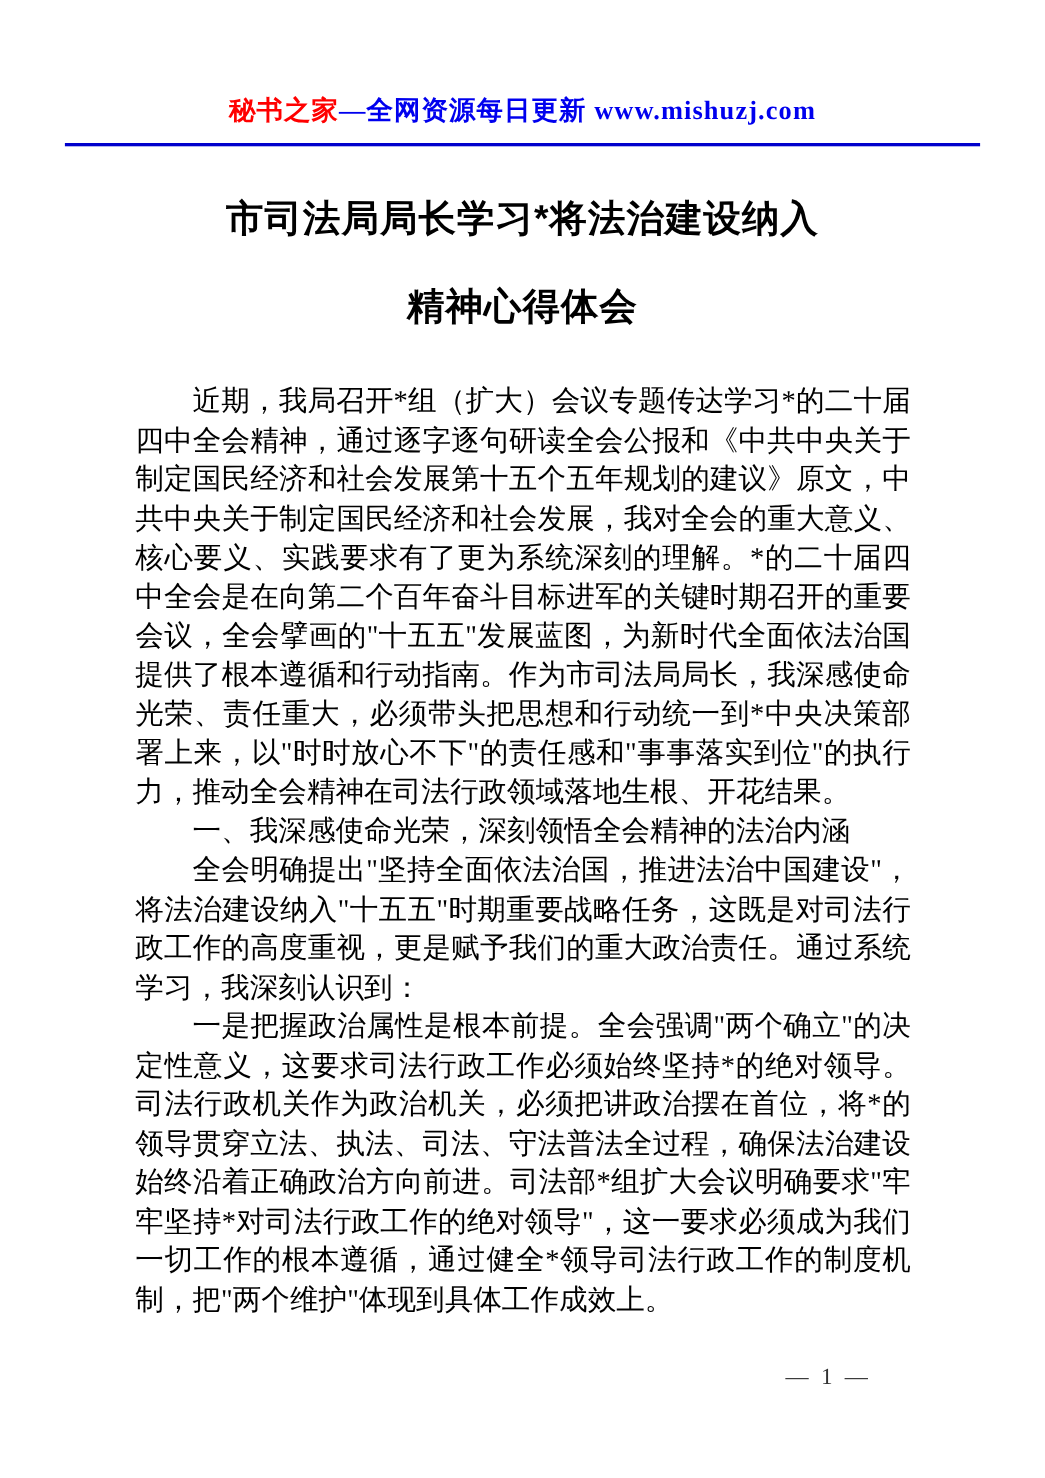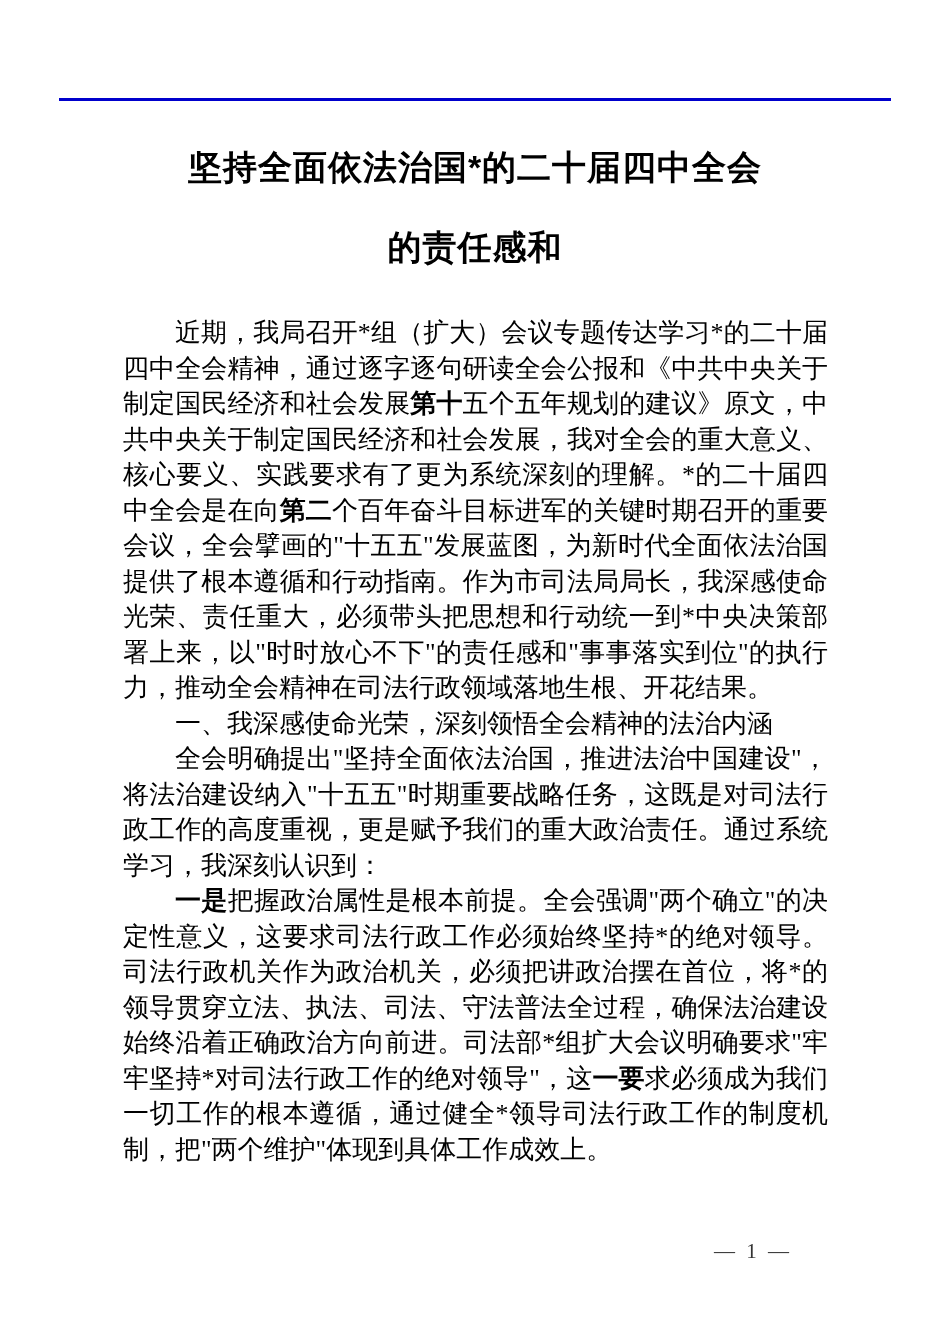--- a/index.html
+++ b/index.html
@@ -51,44 +51,45 @@
     font-size: 26px;
     line-height: 35.5px;
     text-align: justify;
     text-justify: inter-ideograph;
     color: #000000;
   }
   .content p {
     margin: 0;
     text-indent: 2em;
   }
-  .bold { font-weight: bold; margin-top: 48px; }
+  .bold { font-weight: normal; margin-top: 48px; }
 
   
   .footer {
     position: absolute;
     right: 158px;
     bottom: 80px;
     font-size: 21px;
     letter-spacing: 3px;
     color: #333333;
     white-space: pre;
   }
 </style>
 </head>
 <body>
 
 <div class="page">
 
+  <div class="header"><span class="brand">秘书之家</span><span class="tagline">—全网资源每日更新 </span><span class="url">www.mishuzj.com</span></div>
 
   <div class="rule"></div>
 
   <h1 class="title">
-      <span class="title-line">坚持全面依法治国*的二十届四中全会</span>
-      <span class="title-line">的责任感和</span>
+      <span class="title-line">市司法局局长学习*将法治建设纳入</span>
+      <span class="title-line">精神心得体会</span>
     </h1>
 
   <div class="content">
 
     <p><span>近期，我局召开*组（扩大）会议专题传达学习*的二十届四中全会精神，通过逐字逐句研读全会公报和《中共中央关于制定国民经济和社会发展</span><span class="bold">第十</span><span>五个五年规划的建议》原文，中共中央关于制定国民经济和社会发展，我对全会的重大意义、核心要义、实践要求有了更为系统深刻的理解。*的二十届四中全会是在向</span><span class="bold">第二</span><span>个百年奋斗目标进军的关键时期召开的重要会议，全会擘画的"十五五"发展蓝图，为新时代全面依法治国提供了根本遵循和行动指南。作为市司法局局长，我深感使命光荣、责任重大，必须带头把思想和行动统一到*中央决策部署上来，以"时时放心不下"的责任感和"事事落实到位"的执行力，推动全会精神在司法行政领域落地生根、开花结果。</span></p>
 
     <p class="section-heading">一、我深感使命光荣，深刻领悟全会精神的法治内涵</p>
 
     <p>全会明确提出"坚持全面依法治国，推进法治中国建设"，将法治建设纳入"十五五"时期重要战略任务，这既是对司法行政工作的高度重视，更是赋予我们的重大政治责任。通过系统学习，我深刻认识到：</p>
 

